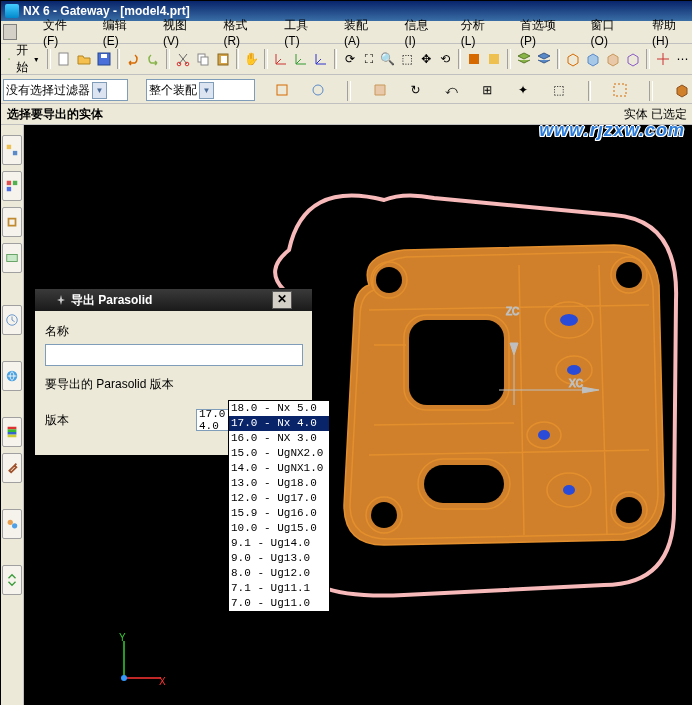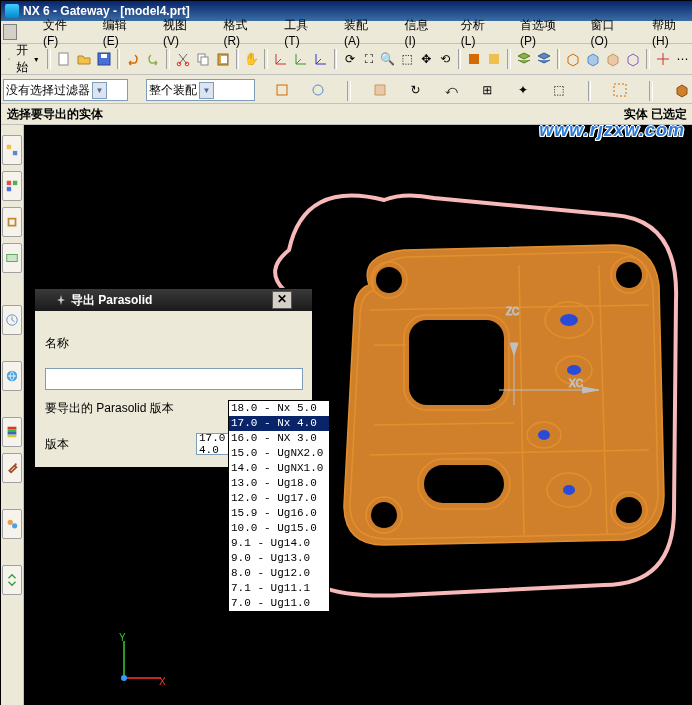--- a/index.html
+++ b/index.html
@@ -11,36 +11,36 @@
   .menu-icon{width:14px;height:14px;background:#d4d0c8;border:1px solid #808080;margin:0 4px 0 0}
   .toolbar{height:26px;background:#ece9d8;border-bottom:1px solid #c0c0c0;display:flex;align-items:center;padding:2px;gap:2px}
   .tbtn{width:20px;height:20px;border:1px solid transparent;display:flex;align-items:center;justify-content:center;font-size:12px}
   .tbtn svg{width:16px;height:16px}
   .tsep{width:2px;height:20px;border-left:1px solid #a0a0a0;border-right:1px solid #fff;margin:0 2px}
   .start-btn{display:flex;align-items:center;gap:6px;padding:2px 4px;border:1px solid transparent}
   .filterbar{height:24px;background:#ece9d8;border-bottom:1px solid #c0c0c0;display:flex;align-items:flex-end;padding:2px;gap:18px}
   .combo{height:20px;border:1px solid #7f9db9;background:#fff;display:flex;align-items:center;padding:0 2px}
   .combo .arrow{width:13px;height:15px;background:#dbe4f0;border:1px solid #7f9db9;margin-left:2px;text-align:center;font-size:8px;line-height:15px;color:#4a6a99}
   .statusbar{height:20px;background:#ece9d8;border-bottom:1px solid #c0c0c0;display:flex;align-items:center;padding:0 6px;font-weight:bold}
-  .status-right{margin-left:auto;font-weight:bold}
+  .status-right{margin-left:auto;font-weight:normal}
   .workspace{display:flex;height:calc(100% - 20px - 22px - 26px - 24px - 20px);position:relative}
   .leftbar{width:22px;background:#ece9d8;border-right:1px solid #c0c0c0;display:flex;flex-direction:column;gap:6px;padding-top:10px;align-items:center}
   .ltab{width:18px;height:28px;border:1px solid #a0a0a0;background:#f5f3ec;border-radius:2px;display:flex;align-items:center;justify-content:center}
   .ltab svg{width:14px;height:14px}
   .viewport{flex:1;background:#000;position:relative;overflow:hidden}
   .watermark{position:absolute;top:-5px;right:8px;font-family:Arial;font-size:18px;font-weight:bold;font-style:italic;color:#2b7bd9;text-shadow:1px 0 #fff,-1px 0 #fff,0 1px #fff,0 -1px #fff,1px 1px #fff,-1px 1px #fff;letter-spacing:1px}
   .wcs{position:absolute;left:85px;bottom:25px}
   .dialog{position:absolute;left:33px;top:163px;width:277px;background:#ece9d8;border:1px solid #000;box-shadow:2px 2px 4px rgba(0,0,0,.5);z-index:5}
   .dialog-title{height:22px;background:linear-gradient(#3a3a3a,#1a1a1a);color:#fff;display:flex;align-items:center;padding:0 20px;font-size:12px;font-weight:bold}
   .dialog-title .pin{width:12px;height:12px;margin-right:4px}
   .dialog-title .close{margin-left:auto;width:18px;height:16px;background:#d4d0c8;border:1px solid #555;text-align:center;line-height:14px;font-weight:bold;color:#000;font-family:Arial}
   .dialog-body{padding:8px 10px}
-  .lbl{margin:16px 0}
+  .lbl{margin:4px 0}
   .textfield{width:252px;height:18px;border:1px solid #7f9db9;background:#fff}
-  .row{display:flex;align-items:center;margin:4px 0}
+  .row{display:flex;align-items:center;margin:16px 0}
   .row .lbl2{flex:0 0 auto}
   .row .combo{margin-left:auto;width:100px}
   .btnrow{display:flex;justify-content:center;padding:4px 0 6px 0;border-top:1px solid #d0cec0;margin-top:4px}
   .okbtn{width:60px;height:20px;background:linear-gradient(#b6f29b,#6fd94e);border:1px solid #3a7f1f;border-radius:10px;font-size:11px;line-height:18px;text-align:center}
   .dropdown{position:absolute;left:227px;top:275px;width:100px;background:#fff;border:1px solid #000;z-index:6;font-family:"Courier New",monospace;font-size:11px}
   .dd-item{padding:1px 2px;white-space:nowrap;line-height:13px}
   .dd-item.sel{background:#0a246a;color:#fff}
   .annot{position:absolute;z-index:4;pointer-events:none}
   .annot path{fill:none;stroke:#f7b9b9;stroke-width:4;stroke-linecap:round;stroke-linejoin:round}
   .part-svg{position:absolute;left:290px;top:90px}

